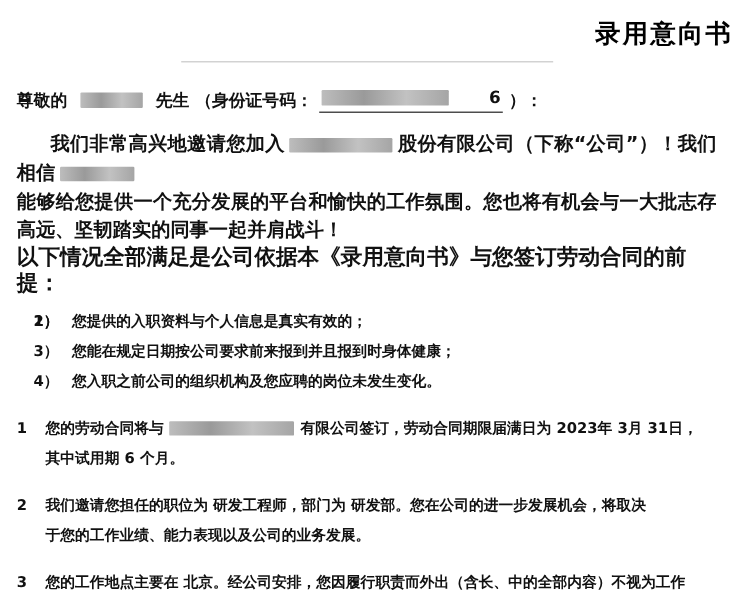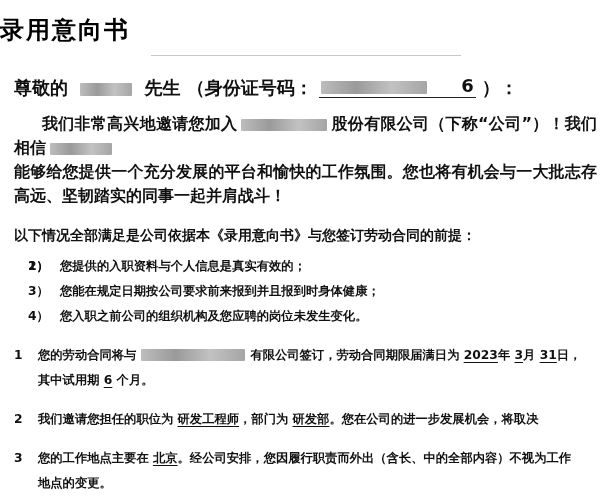--- a/index.html
+++ b/index.html
@@ -16,55 +16,55 @@
     -webkit-font-smoothing: antialiased;
   }
   .page {
     position: relative;
     width: 611px;
     height: 500px;
     padding: 0;
     box-sizing: border-box;
   }
   .doc-title {
-    text-align: left;
-    font-size: 24px;
+    text-align: right;
+    font-size: 21px;
     font-weight: bold;
     letter-spacing: 2px;
     margin: 14px 0 0 0;
     color: #000;
   }
   .title-rule {
     width: 310px;
     height: 1px;
     background: #c8c8c8;
     margin: 9px auto 0 auto;
   }
   .body-wrap {
     padding: 0 14px 0 14px;
     box-sizing: border-box;
   }
   .salutation {
     margin-top: 20px;
-    font-size: 18px;
+    font-size: 14px;
     font-weight: bold;
     line-height: 20px;
     white-space: nowrap;
   }
   .para {
     margin-top: 14px;
     font-size: 16px;
     line-height: 24px;
     text-align: justify;
     font-weight: bold;
   }
   .para.indent { text-indent: 28px; }
   .cond-head {
-    margin-top: 16px;
-    font-size: 14px;
+    margin-top: 0;
+    font-size: 18px;
     line-height: 22px;
     font-weight: bold;
   }
   ol.cond-list {
     margin: 8px 0 0 0;
     padding: 0 0 0 46px;
     list-style: none;
     counter-reset: cond;
   }
   ol.cond-list li {
@@ -89,21 +89,20 @@
   }
   .numbered .idx {
     position: absolute;
     left: 0;
     top: 0;
     width: 16px;
     text-align: left;
     font-weight: bold;
   }
   .u {
-    text-decoration: underline;
     text-underline-offset: 3px;
   }
   .redact {
     display: inline-block;
     vertical-align: -2px;
     background: #c9c9c9;
     border-radius: 1px;
   }
   .redact.blur {
     background: linear-gradient(90deg, #bdbdbd, #9a9a9a, #c2c2c2, #a5a5a5);
@@ -171,20 +170,21 @@
       <span>其中试用期</span>
       <span class="u">6</span>
       <span>个月。</span>
     </div>
 
     <div class="numbered">
       <span class="idx">2</span>
       <span>我们邀请您担任的职位为</span>
       <span class="u">研发工程师</span><span>，部门为</span>
       <span class="u">研发部</span><span>。您在公司的进一步发展机会，将取决</span><br>
+      <span>于您的工作业绩、能力表现以及公司的业务发展。</span>
     </div>
 
     <div class="numbered">
       <span class="idx">3</span>
       <span>您的工作地点主要在</span>
       <span class="u">北京</span><span>。经公司安排，您因履行职责而外出（含长、中的全部内容）不视为工作</span><br>
       <span>地点的变更。</span>
     </div>
 
   </div>

